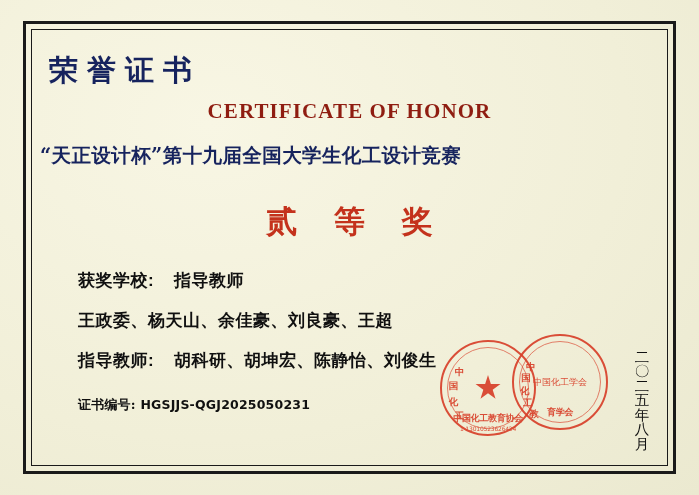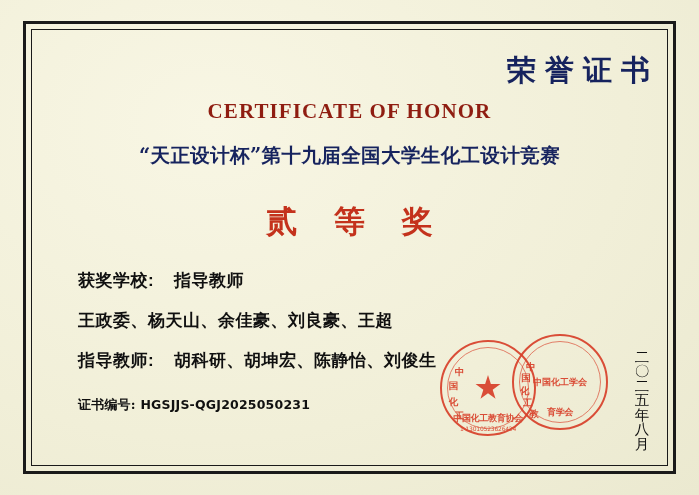--- a/index.html
+++ b/index.html
@@ -46,40 +46,40 @@
     border: 1px solid #1a1a1a;
   }
   #content {
     position: absolute;
     left: 40px;
     top: 38px;
     right: 40px;
     bottom: 38px;
   }
   .title-cn {
-    text-align: right;
+    text-align: left;
     margin-top: 13px;
     font-family: "DejaVu Serif", serif;
     font-size: 29px;
     font-weight: bold;
     letter-spacing: 9px;
     color: #16235e;
     text-indent: 9px;
   }
   .title-en {
     text-align: center;
     margin-top: 8px;
     font-family: "Liberation Serif", serif;
     font-size: 21px;
     font-weight: bold;
     letter-spacing: 1.1px;
     color: #8f1d11;
   }
   .competition {
-    text-align: center;
+    text-align: left;
     margin-top: 18px;
     font-family: "DejaVu Serif", serif;
     font-size: 19.5px;
     font-weight: bold;
     color: #16235e;
     letter-spacing: 0.4px;
   }
   .award {
     text-align: center;
     margin-top: 32px;
@@ -215,21 +215,21 @@
   }
   .seal-mid-text {
     position: absolute;
     left: 0;
     right: 0;
     top: 50%;
     transform: translateY(-50%);
     text-align: center;
     font-family: "DejaVu Serif", serif;
     font-size: 9px;
-    font-weight: bold;
+    font-weight: normal;
   }
 </style>
 </head>
 <body>
 
 <div id="certificate">
   <div id="paper-tint"></div>
   <div id="outer-border"></div>
   <div id="inner-border"></div>
 

